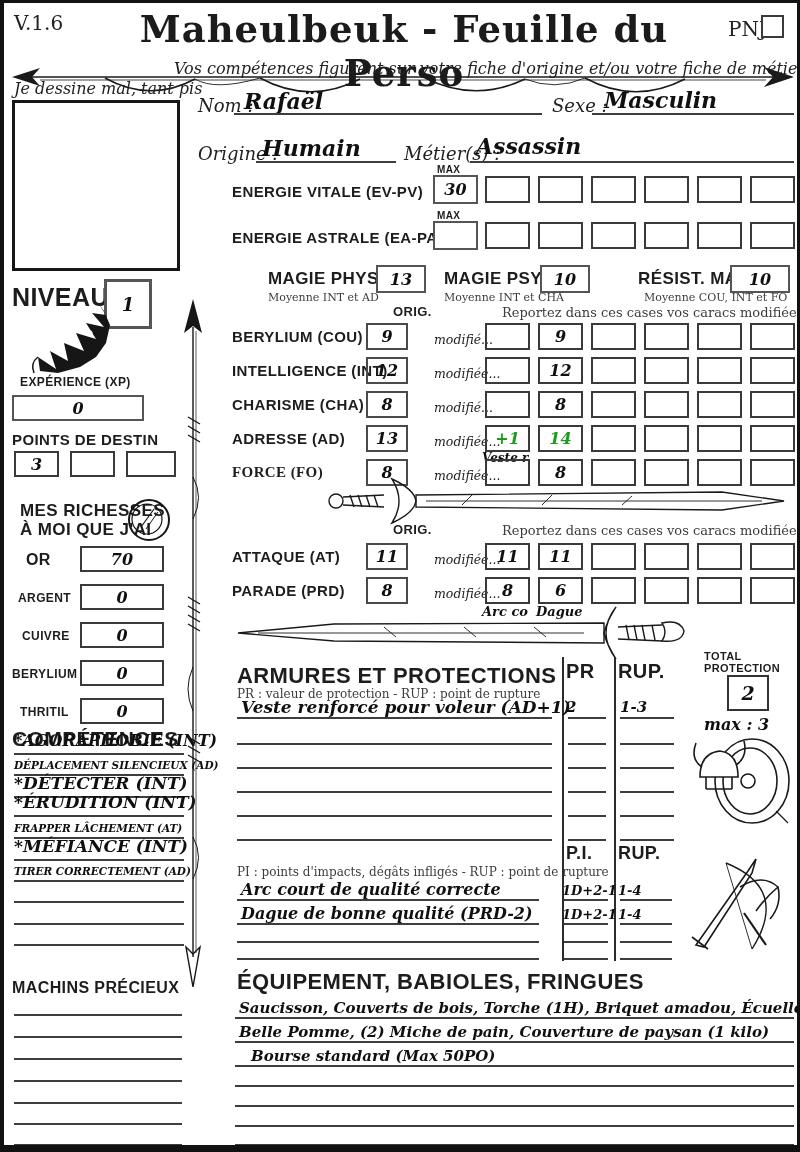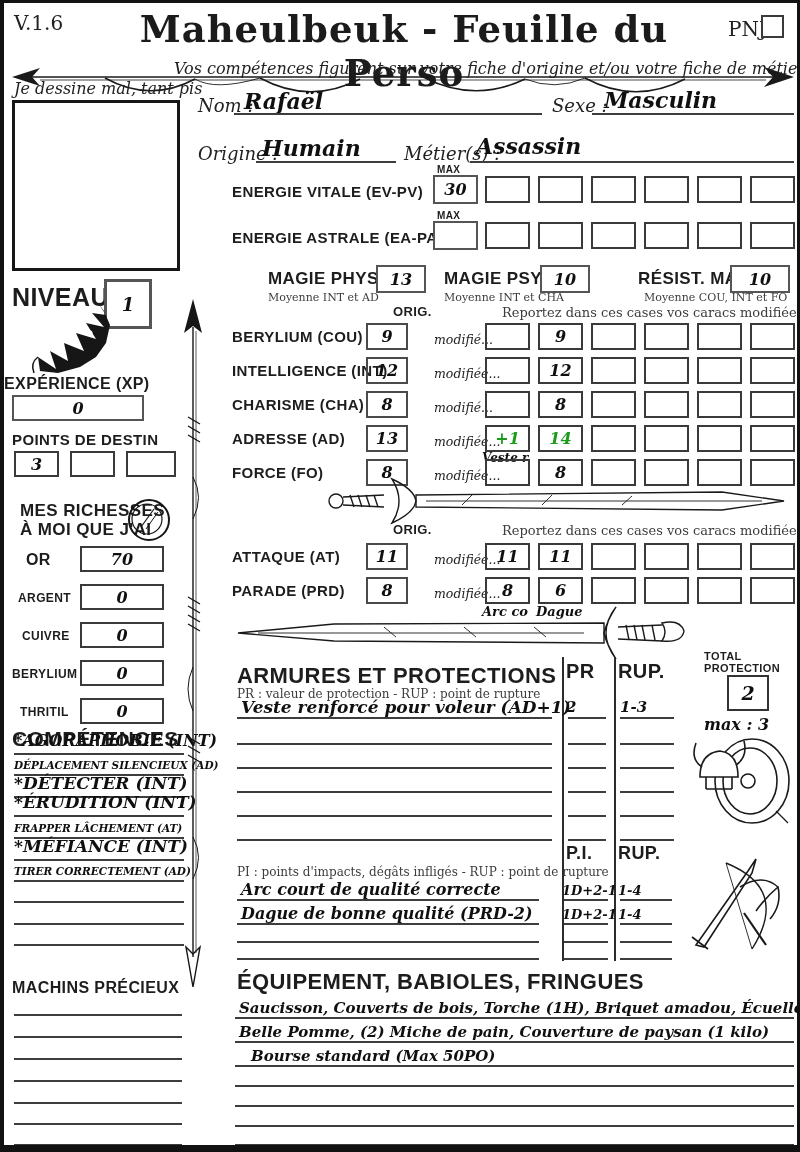--- a/index.html
+++ b/index.html
@@ -57,21 +57,21 @@
 
   <div class="abs lbl" style="left:8px;top:280px;font-size:25px;">NIVEAU</div>
   <div class="abs box hw" style="left:100px;top:276px;width:48px;height:50px;border-width:3px;border-color:#555;font-size:18px;">1</div>
 
   <svg class="abs" style="left:24px;top:296px;" width="92" height="76" viewBox="0 0 92 76">
     <path fill="#161616" d="M70,4 L78,16 L64,14 L76,28 L58,24 L68,40 L48,34 L56,52 L36,44 L40,62 L22,52 L28,70 L10,58 L12,72 L30,74 L52,68 L68,58 L78,44 L82,26 L76,12 Z"></path>
     <circle cx="62" cy="34" r="2.5" fill="#fff"></circle>
     <path fill="none" stroke="#161616" stroke-width="1.5" d="M10,58 Q2,64 6,74"></path>
   </svg>
 
-  <div class="abs lbl" style="left:0;top:372px;font-size:16px;">EXPÉRIENCE (XP)</div>
+  <div class="abs lbl" style="left:16px;top:372px;font-size:12px;">EXPÉRIENCE (XP)</div>
   <div class="abs box hw" style="left:8px;top:392px;width:132px;height:26px;border-color:#555;font-size:16px;">0</div>
 
   <div class="abs lbl" style="left:8px;top:428px;font-size:15px;">POINTS DE DESTIN</div>
   <div class="abs box hw" style="left:10px;top:448px;width:45px;height:26px;font-size:16px;">3</div>
   <div class="abs box hw" style="left:66px;top:448px;width:45px;height:26px;font-size:16px;"></div>
   <div class="abs box hw" style="left:122px;top:448px;width:50px;height:26px;font-size:16px;"></div>
 
   <div class="abs lbl" style="left:16px;top:498px;font-size:17px;line-height:19px;">MES RICHESSES</div>
   <div class="abs lbl" style="left:16px;top:517px;font-size:17px;">À MOI QUE J'AI</div>
 
@@ -224,21 +224,21 @@
   <div class="cells" style="left:481px;top:422px;">
     <div class="cell hw g">+1</div>
     <div class="cell hw g">14</div>
     <div class="cell hw"></div>
     <div class="cell hw"></div>
     <div class="cell hw"></div>
     <div class="cell hw"></div>
   </div>
   <div class="abs hw ctr" style="left:478px;top:448px;width:50px;font-size:12px;">Veste r</div>
 
-  <div class="abs lbl" style="left:228px;top:461px;font-size:15px;">FORCE (FO)</div>
+  <div class="abs lbl" style="left:228px;top:461px;font-size:15px;font-family:Liberation Serif, serif;">FORCE (FO)</div>
   <div class="abs obox hw" style="left:362px;top:456px;">8</div>
   <div class="abs scr" style="left:430px;top:465px;font-size:12.5px;">modifiée...</div>
   <div class="cells" style="left:481px;top:456px;">
     <div class="cell hw"></div>
     <div class="cell hw">8</div>
     <div class="cell hw"></div>
     <div class="cell hw"></div>
     <div class="cell hw"></div>
     <div class="cell hw"></div>
   </div>

